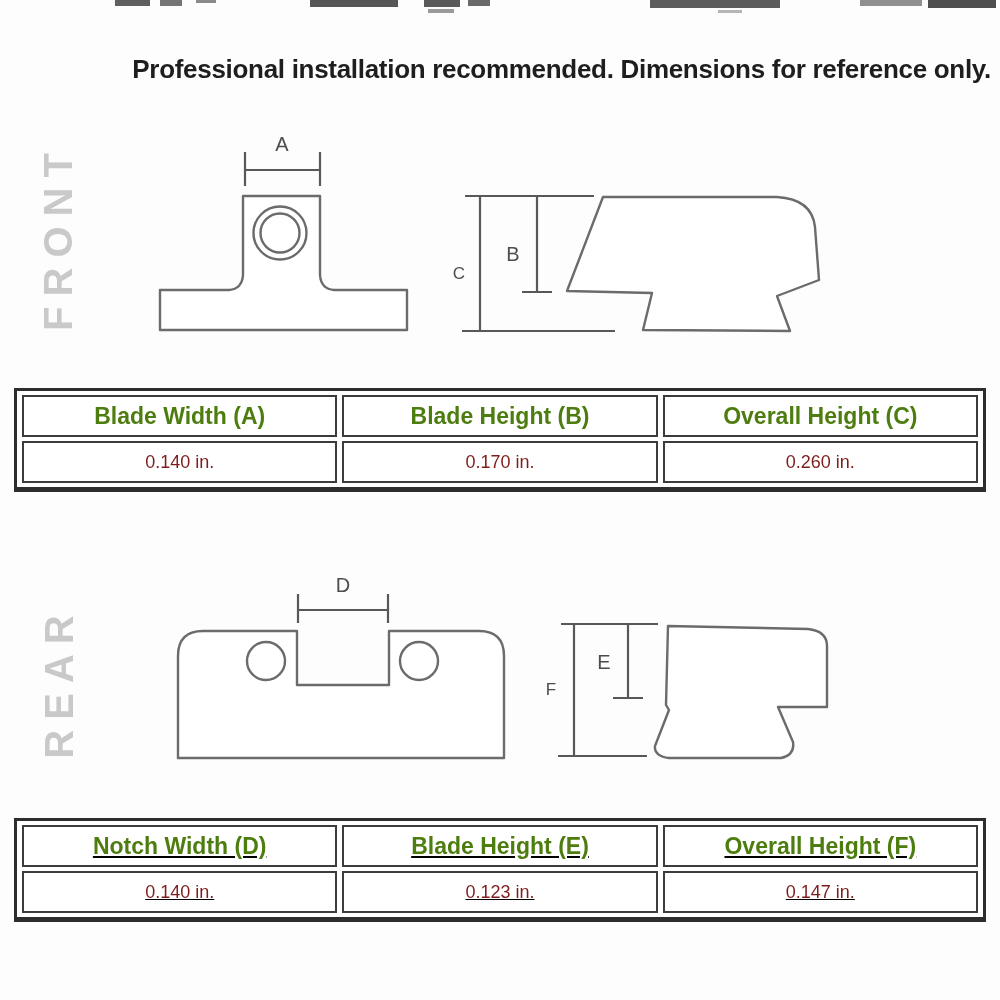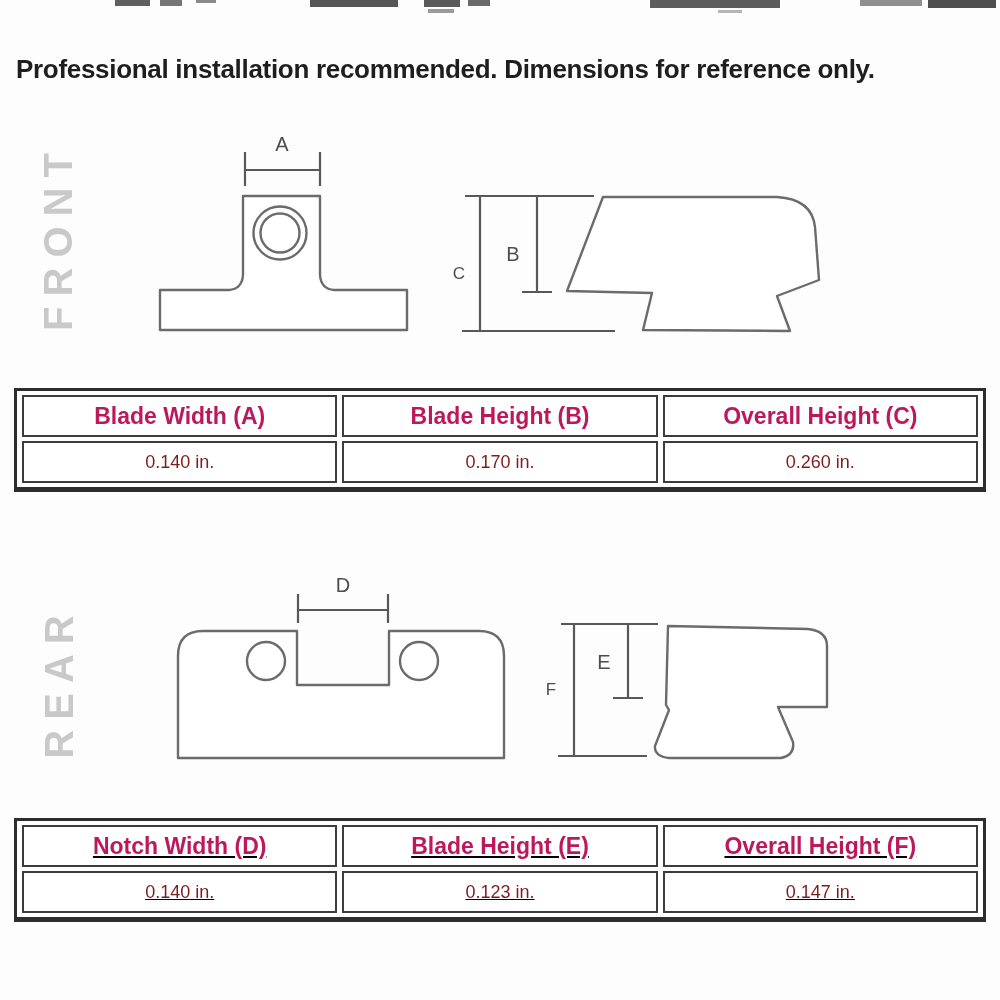--- a/index.html
+++ b/index.html
@@ -7,20 +7,21 @@
     position:relative;width:1000px;height:1000px;background:#fdfdfd;
     font-family:"Liberation Sans",sans-serif;overflow:hidden;
   }
   
   .artifact{position:absolute;}
   
   .note{
     position:absolute;left:16px;top:54px;width:975px;
     font-size:26px;font-weight:bold;color:#1e1e1e;letter-spacing:-0.3px;
     white-space:nowrap;
+    text-align:right;
   }
   
   .vlabel{
     position:absolute;transform:translate(-50%,-50%) rotate(-90deg);
     color:#c9c9c9;font-size:40px;font-weight:bold;letter-spacing:10px;
     white-space:nowrap;line-height:1;
   }
   .vlabel.front{left:58px;top:237px;}
   .vlabel.rear{left:59px;top:682px;}
   
@@ -33,21 +34,21 @@
   table.dim-table{
     position:absolute;left:14px;width:972px;
     border-collapse:separate;border-spacing:5px 4px;
     background:#fff;border:3px solid #2d2d2d;border-bottom-width:5px;
     table-layout:fixed;
   }
   table.dim-table td{
     border:2px solid #3c3c3c;text-align:center;vertical-align:middle;
     height:36px;background:#fff;width:33.33%;
   }
-  table.dim-table tr.hdr td{font-weight:bold;font-size:23px;color:#be185d;}
+  table.dim-table tr.hdr td{font-weight:bold;font-size:23px;color:#4d7c0f;}
   table.dim-table tr.val td{font-size:18px;color:#7f1d1d;}
   .t-front{top:388px;}
   .t-rear{top:818px;text-decoration:underline;}
 </style>
 </head>
 <body>
 
 <div class="stage">
 
   <div>

